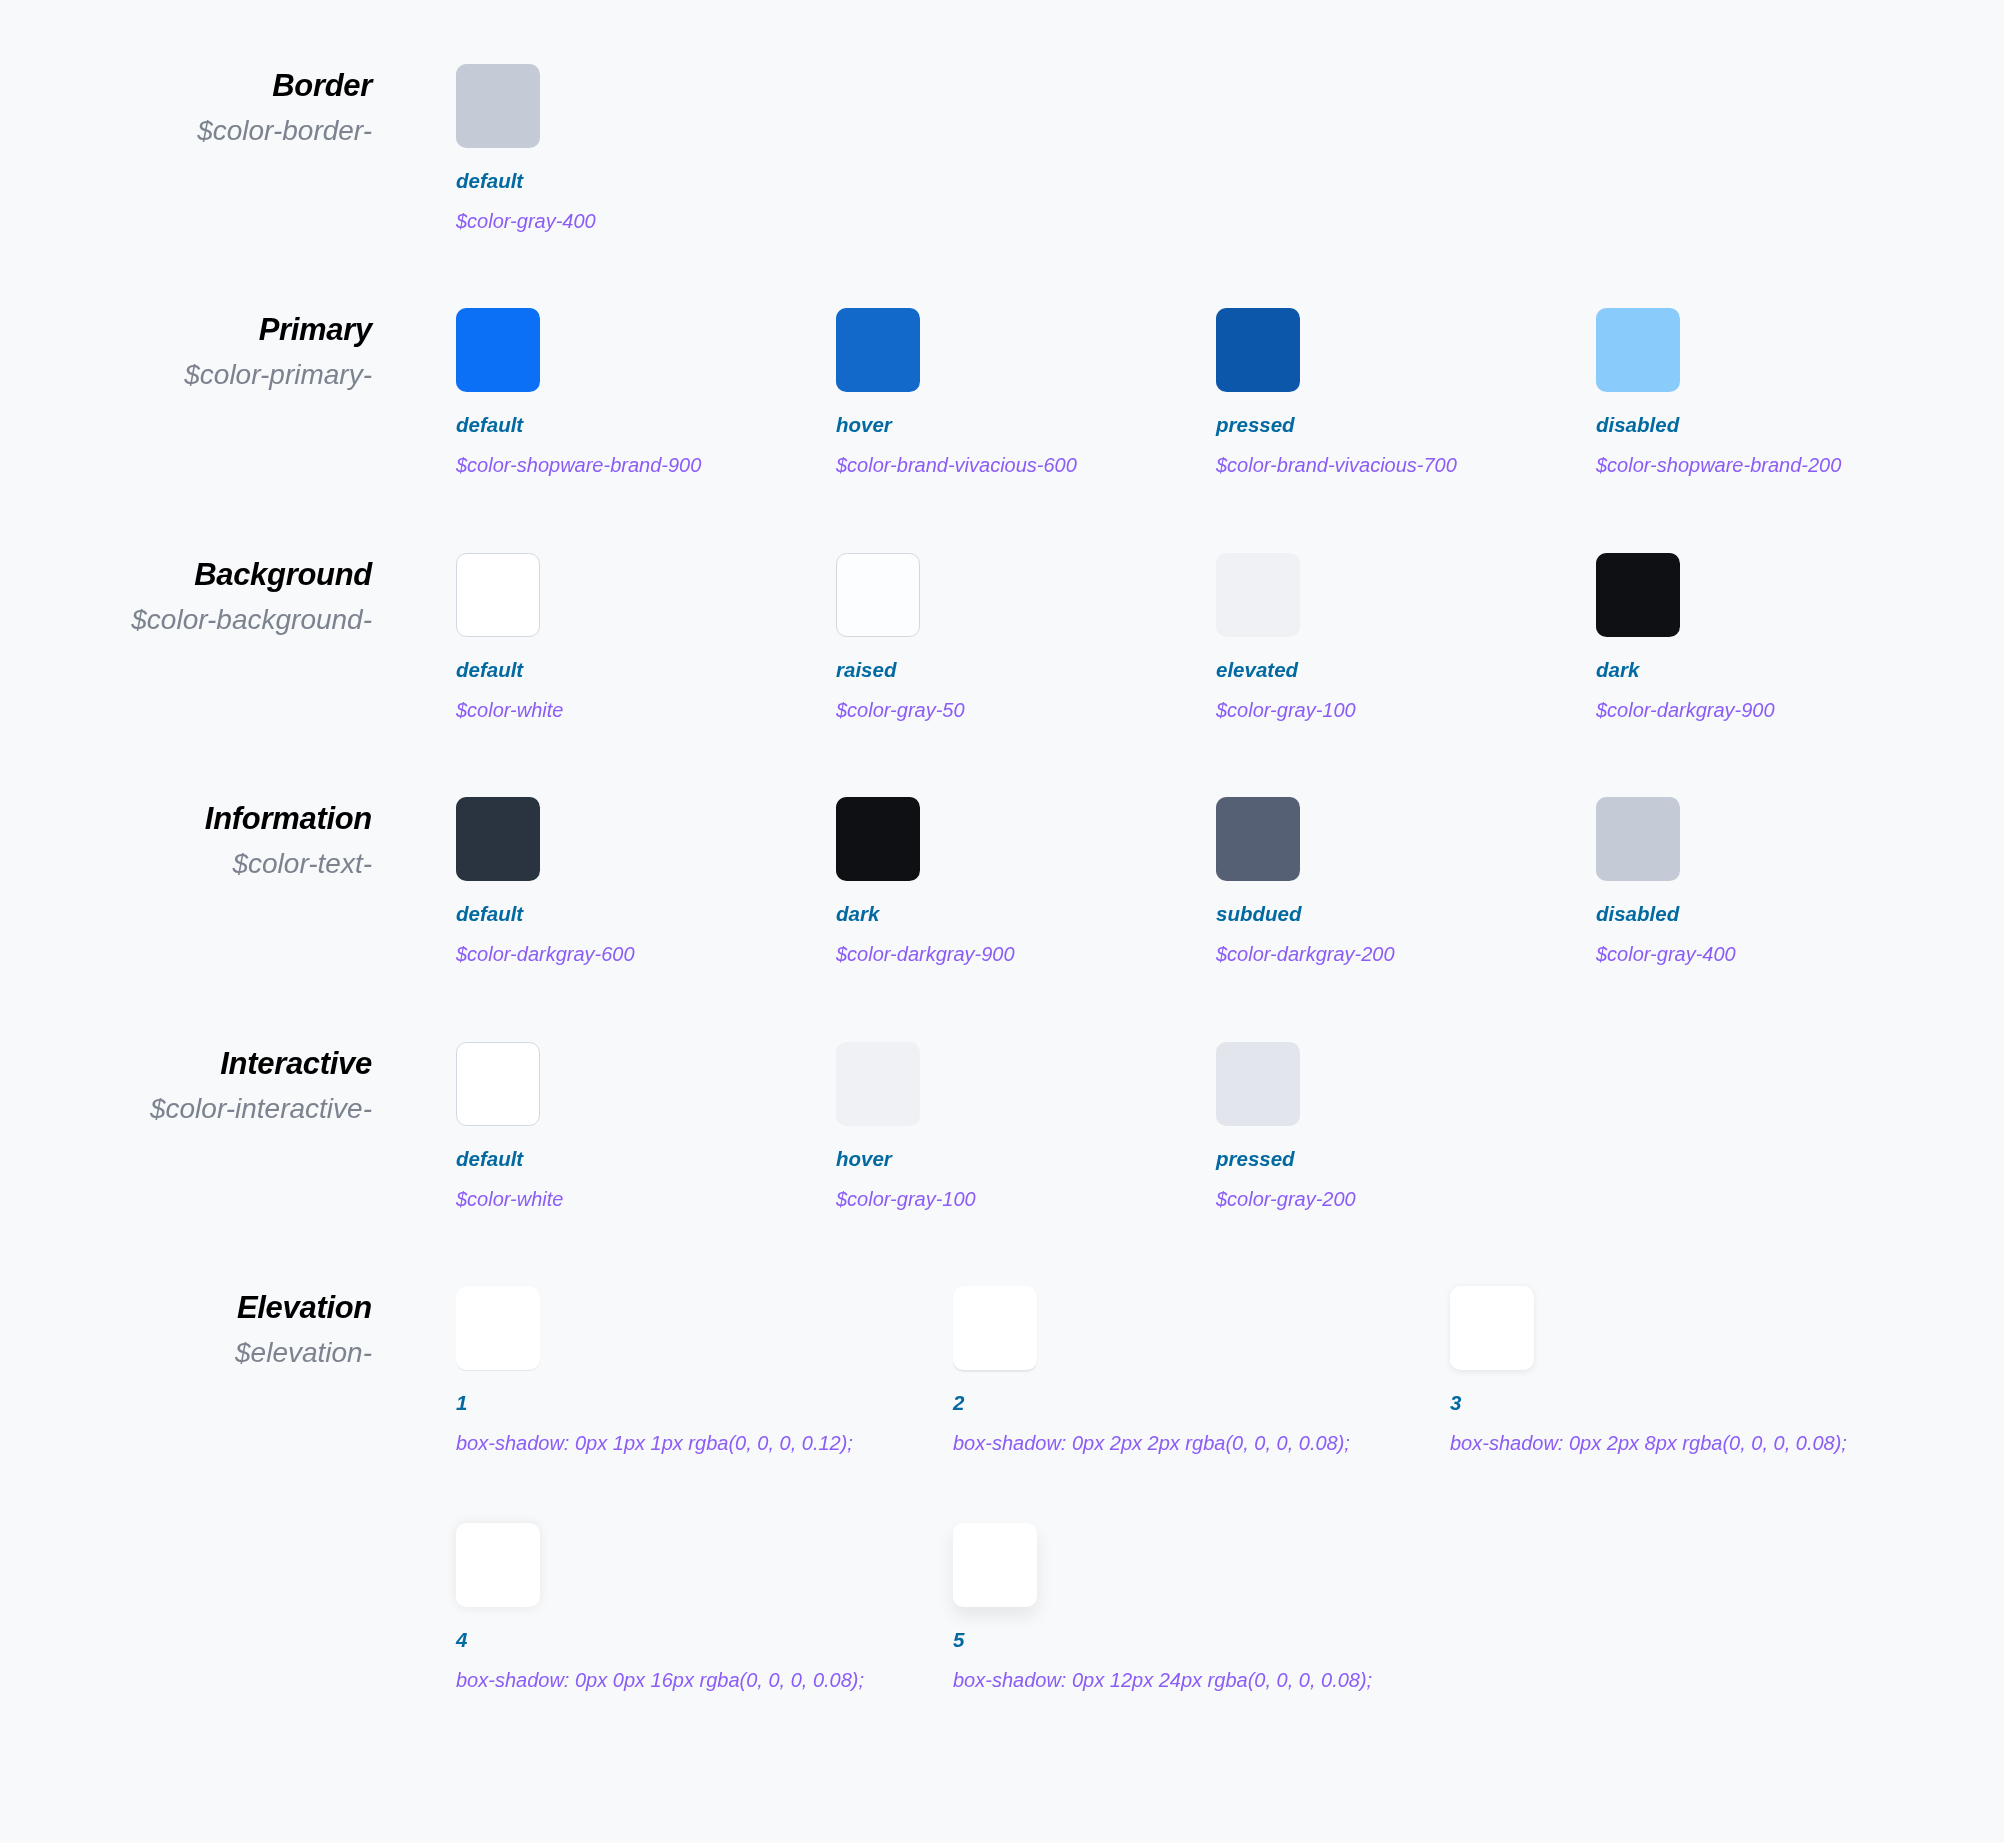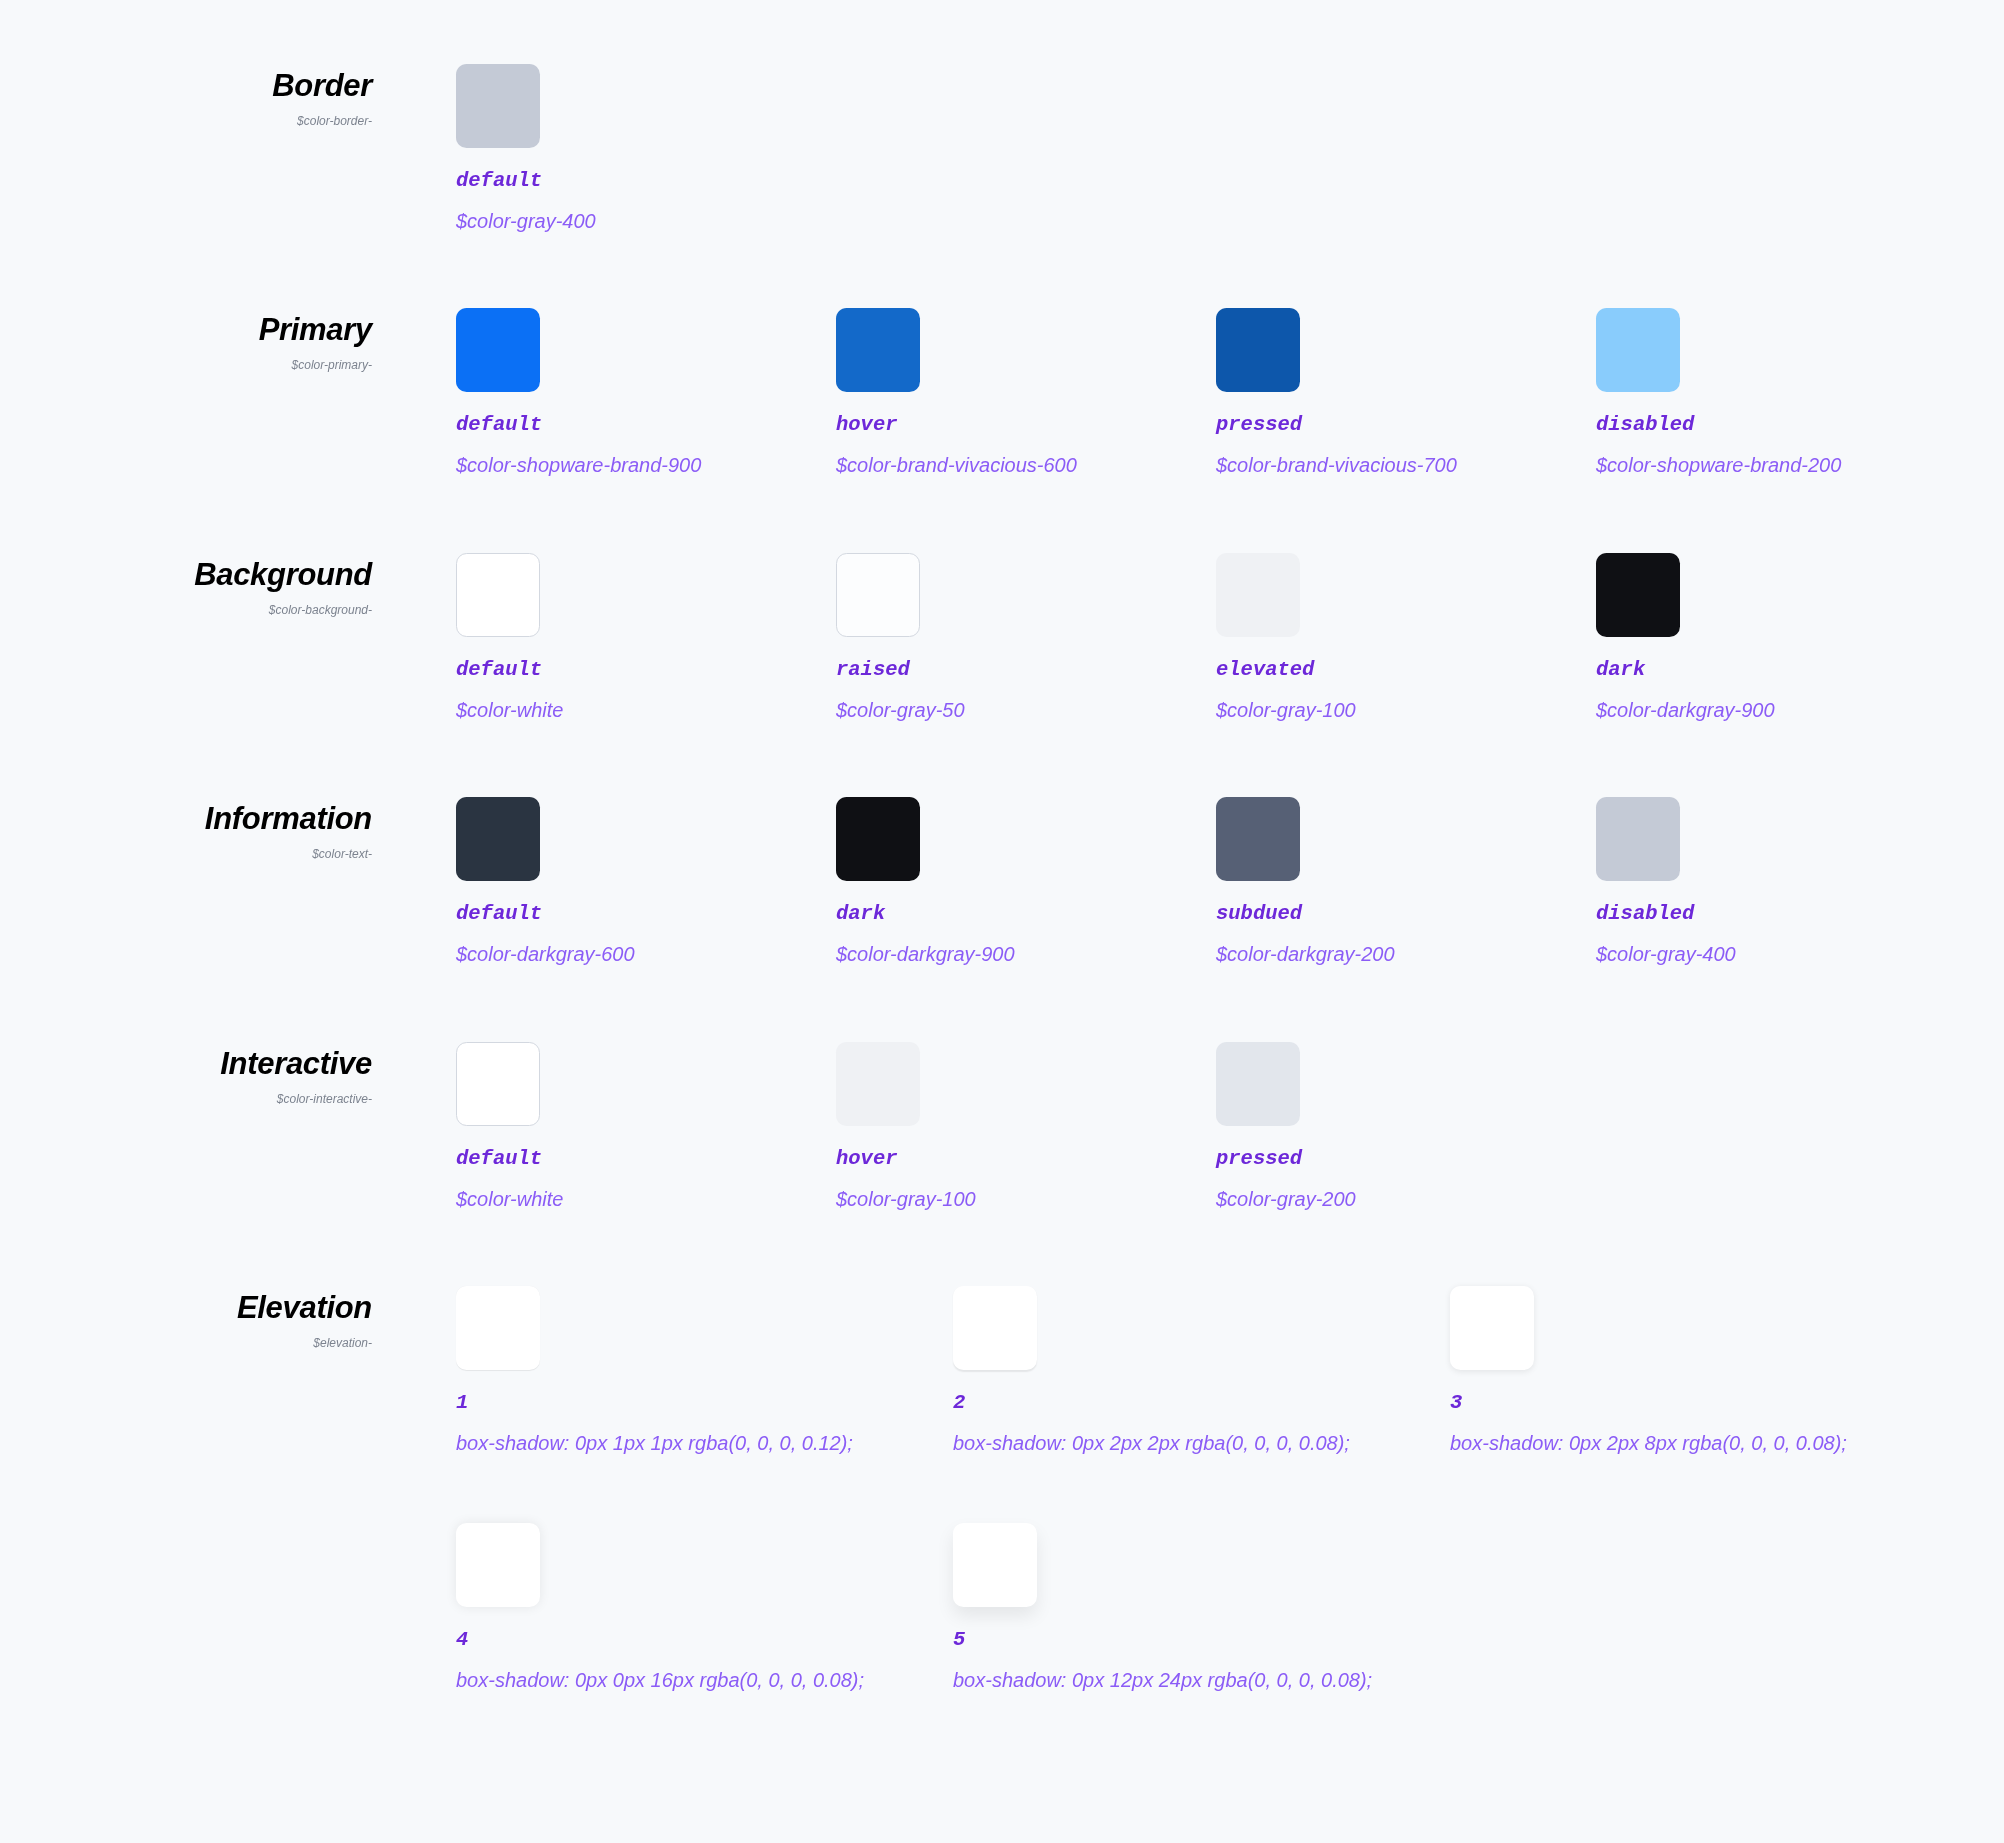--- a/index.html
+++ b/index.html
@@ -37,21 +37,21 @@
     font-size: 31px;
     font-weight: bold;
     font-style: italic;
     color: #000000;
     letter-spacing: -0.3px;
     line-height: 1.12;
     white-space: nowrap;
   }
   .section-token {
     margin-top: 10.6px;
-    font-size: 12px;
+    font-size: 28px;
     font-style: italic;
     color: #7c838f;
     line-height: 1.2;
     white-space: nowrap;
   }
   .swatches {
     position: relative;
     display: flex;
     padding-left: 84px;
   }
@@ -74,24 +74,23 @@
   }
   .chip.bordered {
     border: 1.5px solid #d3d8e0;
   }
 
   .state-label {
     margin-top: 20.5px;
     font-size: 20.5px;
     font-weight: bold;
     font-style: italic;
-    color: #6d28d9;
+    color: #0369a1;
     line-height: 1.2;
     white-space: nowrap;
-    font-family: Liberation Mono, monospace;
   }
   .token-label {
     margin-top: 16px;
     font-size: 20px;
     font-style: italic;
     color: #8b5cf6;
     line-height: 1.2;
     white-space: nowrap;
   }
 

